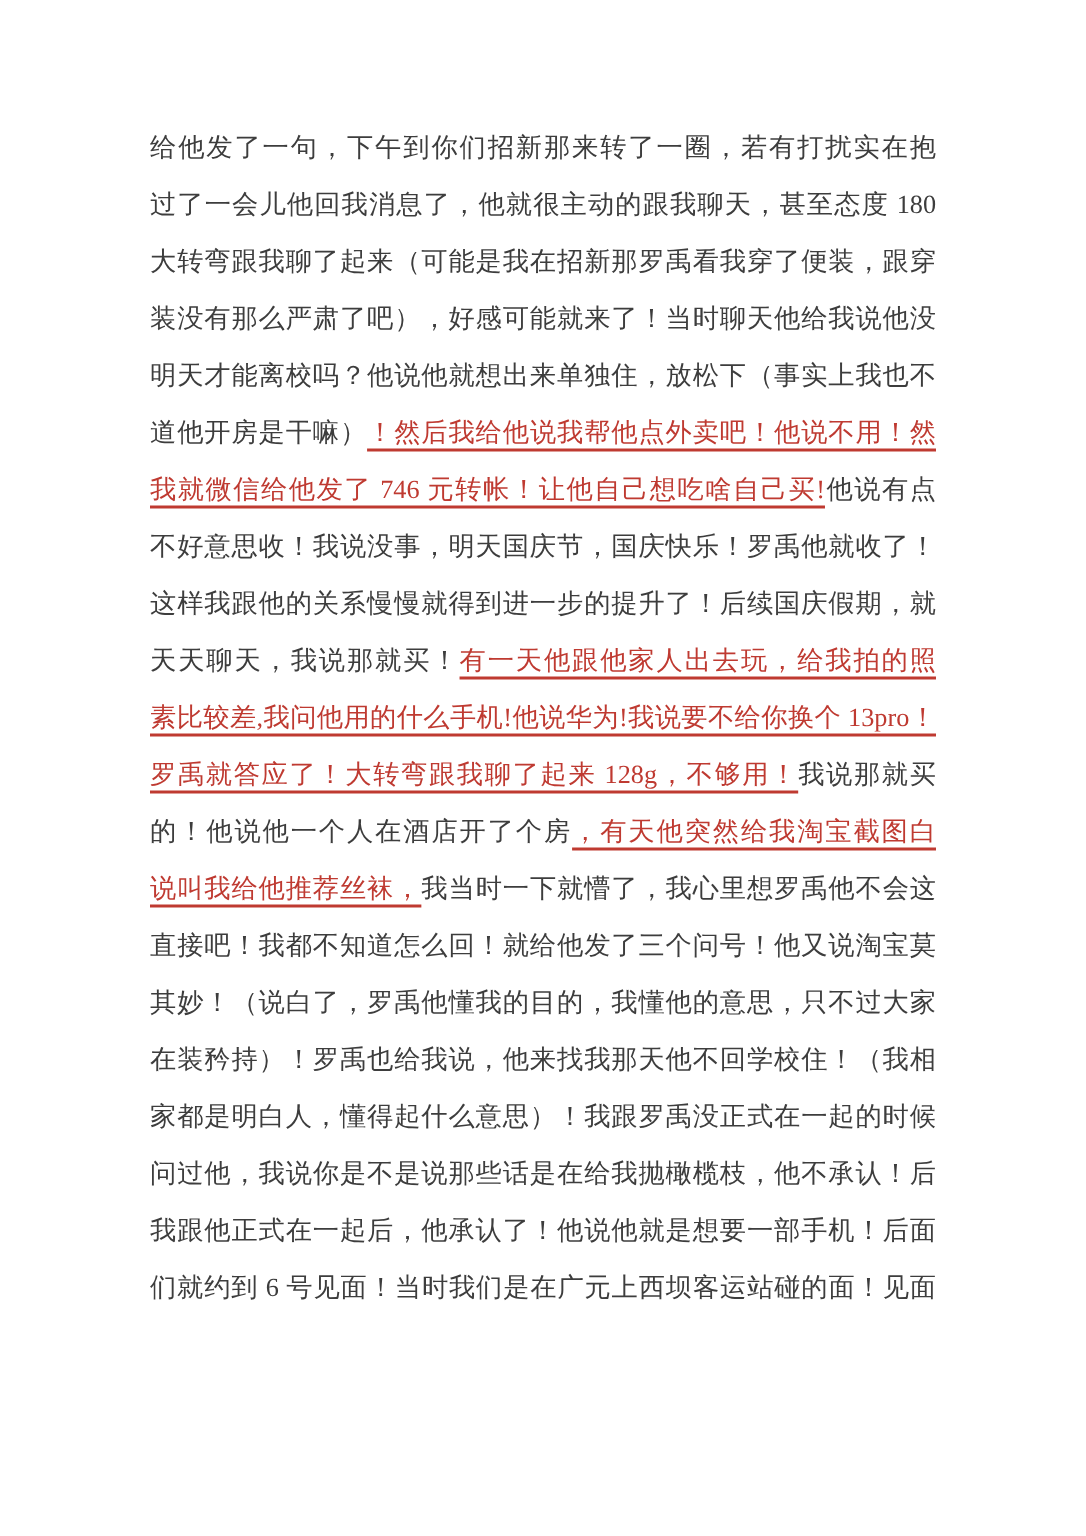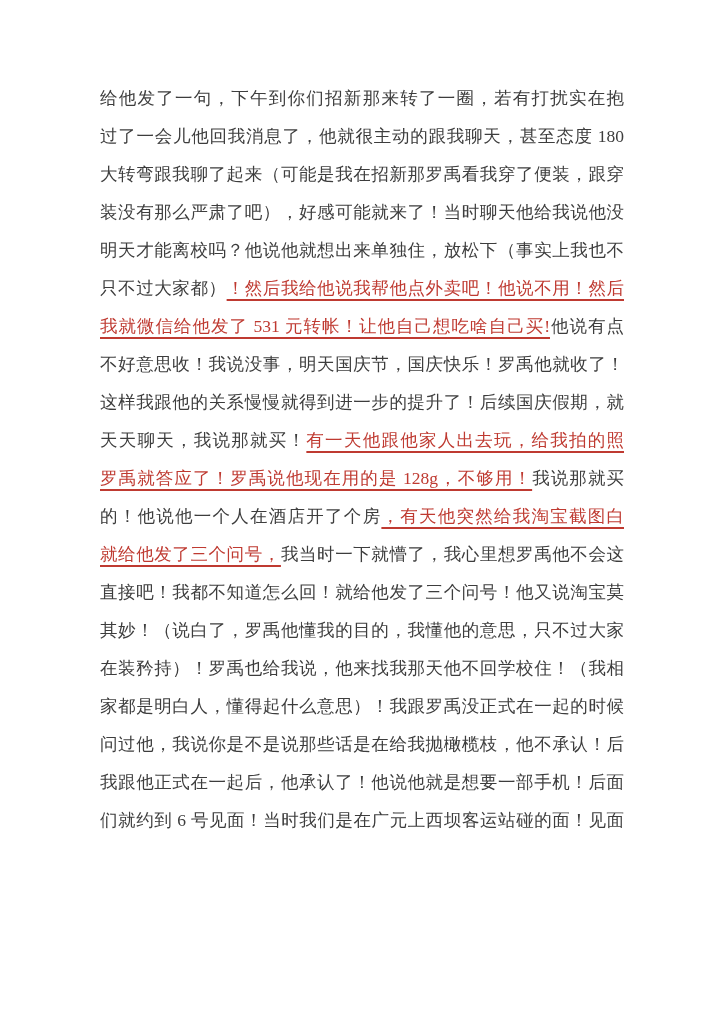--- a/index.html
+++ b/index.html
@@ -43,28 +43,29 @@
 </head>
 <body>
 
 <div class="page">
   <div class="doc-body">
       <div class="line"><span class="run">给他发了一句，下午到你们招新那来转了一圈，若有打扰实在抱歉！</span></div>
       <div class="line"><span class="run">过了一会儿他回我消息了，他就很主动的跟我聊天，甚至态度 180 度</span></div>
       <div class="line"><span class="run">大转弯跟我聊了起来（可能是我在招新那罗禹看我穿了便装，跟穿军</span></div>
       <div class="line"><span class="run">装没有那么严肃了吧），好感可能就来了！当时聊天他给我说他没吃</span></div>
       <div class="line"><span class="run">明天才能离校吗？他说他就想出来单独住，放松下（事实上我也不知</span></div>
-      <div class="line"><span class="run">只不过大家都）</span><span class="run highlight">！然后我给他说我帮他点外卖吧！他说不用！然后</span></div>
-      <div class="line"><span class="run highlight">我就微信给他发了 531 元转帐！让他自己想吃啥自己买!</span><span class="run">他说有点多，</span></div>
+      <div class="line"><span class="run">道他开房是干嘛）</span><span class="run highlight">！然后我给他说我帮他点外卖吧！他说不用！然后</span></div>
+      <div class="line"><span class="run highlight">我就微信给他发了 746 元转帐！让他自己想吃啥自己买!</span><span class="run">他说有点多，</span></div>
       <div class="line"><span class="run">不好意思收！我说没事，明天国庆节，国庆快乐！罗禹他就收了！就</span></div>
       <div class="line"><span class="run">这样我跟他的关系慢慢就得到进一步的提升了！后续国庆假期，就是</span></div>
       <div class="line"><span class="run">天天聊天，我说那就买！</span><span class="run highlight">有一天他跟他家人出去玩，给我拍的照片，像</span></div>
-      <div class="line"><span class="run highlight">罗禹就答应了！罗禹说他现在用的是 128g，不够用！</span><span class="run">我说那就买 256g</span></div>
+      <div class="line"><span class="run highlight">素比较差,我问他用的什么手机!他说华为!我说要不给你换个 13pro！</span></div>
+      <div class="line"><span class="run highlight">罗禹就答应了！大转弯跟我聊了起来 128g，不够用！</span><span class="run">我说那就买 256g</span></div>
       <div class="line"><span class="run">的！他说他一个人在酒店开了个房</span><span class="run highlight">，有天他突然给我淘宝截图白丝，</span></div>
-      <div class="line"><span class="run highlight">就给他发了三个问号，</span><span class="run">我当时一下就懵了，我心里想罗禹他不会这么</span></div>
+      <div class="line"><span class="run highlight">说叫我给他推荐丝袜，</span><span class="run">我当时一下就懵了，我心里想罗禹他不会这么</span></div>
       <div class="line"><span class="run">直接吧！我都不知道怎么回！就给他发了三个问号！他又说淘宝莫名</span></div>
       <div class="line"><span class="run">其妙！（说白了，罗禹他懂我的目的，我懂他的意思，只不过大家都</span></div>
       <div class="line"><span class="run">在装矜持）！罗禹也给我说，他来找我那天他不回学校住！（我相信大</span></div>
       <div class="line"><span class="run">家都是明白人，懂得起什么意思）！我跟罗禹没正式在一起的时候我</span></div>
       <div class="line"><span class="run">问过他，我说你是不是说那些话是在给我抛橄榄枝，他不承认！后续</span></div>
       <div class="line"><span class="run">我跟他正式在一起后，他承认了！他说他就是想要一部手机！后面我</span></div>
       <div class="line"><span class="run">们就约到 6 号见面！当时我们是在广元上西坝客运站碰的面！见面之</span></div>
     </div>
 </div>
 

